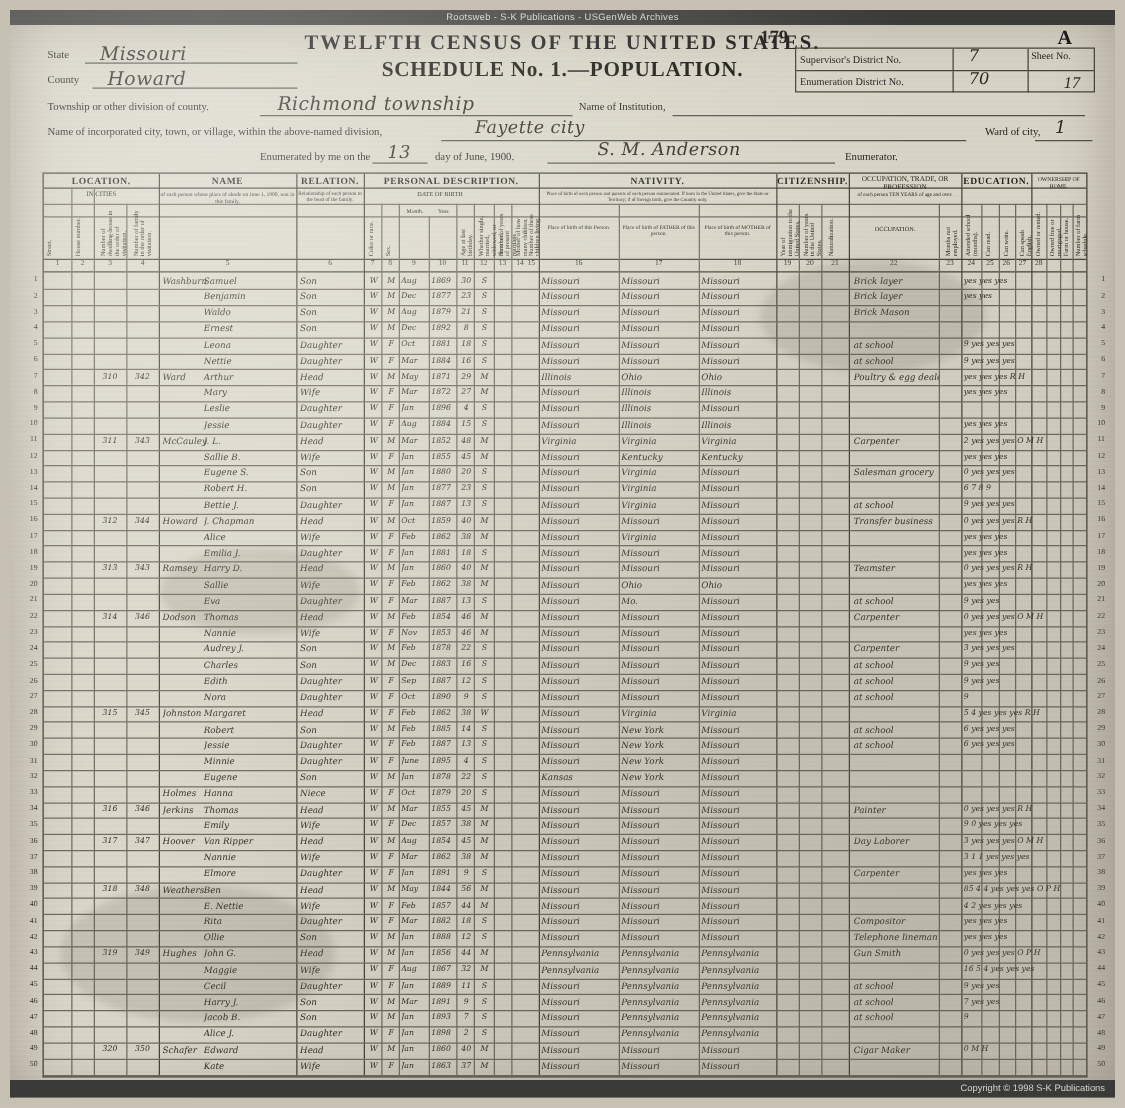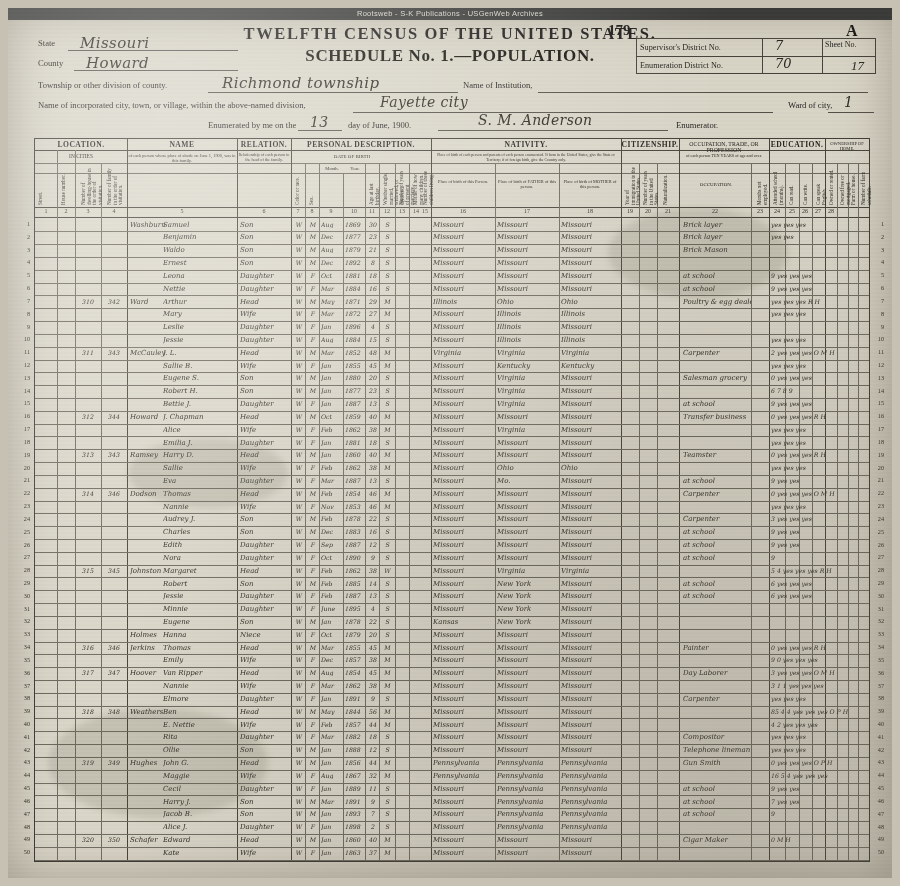--- a/index.html
+++ b/index.html
@@ -1117,14 +1117,15 @@
         <div class="rownum" style="position: absolute; left: 864px; top: 814.54px;">48</div>
         <div class="rownum" style="position: absolute; left: 864px; top: 827.36px;">49</div>
         <div class="rownum" style="position: absolute; left: 864px; top: 840.18px;">50</div>
       </div>
 
     <div class="blot" style="left:120px;top:430px;width:160px;height:70px;"></div>
     <div class="blot" style="left:600px;top:200px;width:180px;height:90px;"></div>
     <div class="blot" style="left:40px;top:700px;width:220px;height:110px;"></div>
 
     <div class="grain"></div>
+    <div class="footstrip">Copyright © 1998 S-K Publications</div>
   </div>
 </div>
 
 </body></html>

